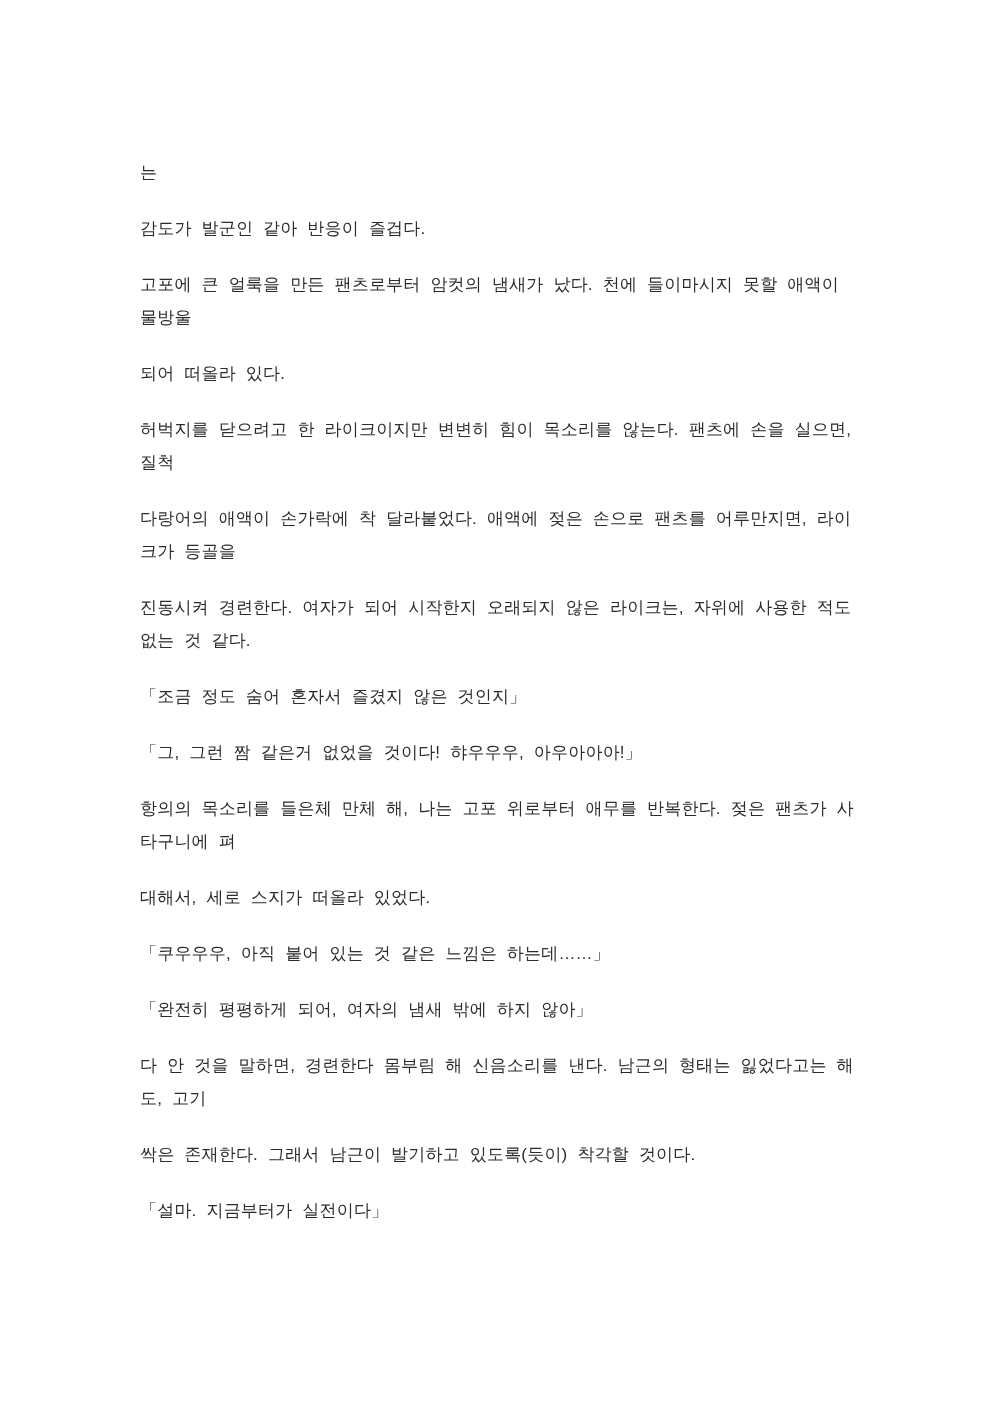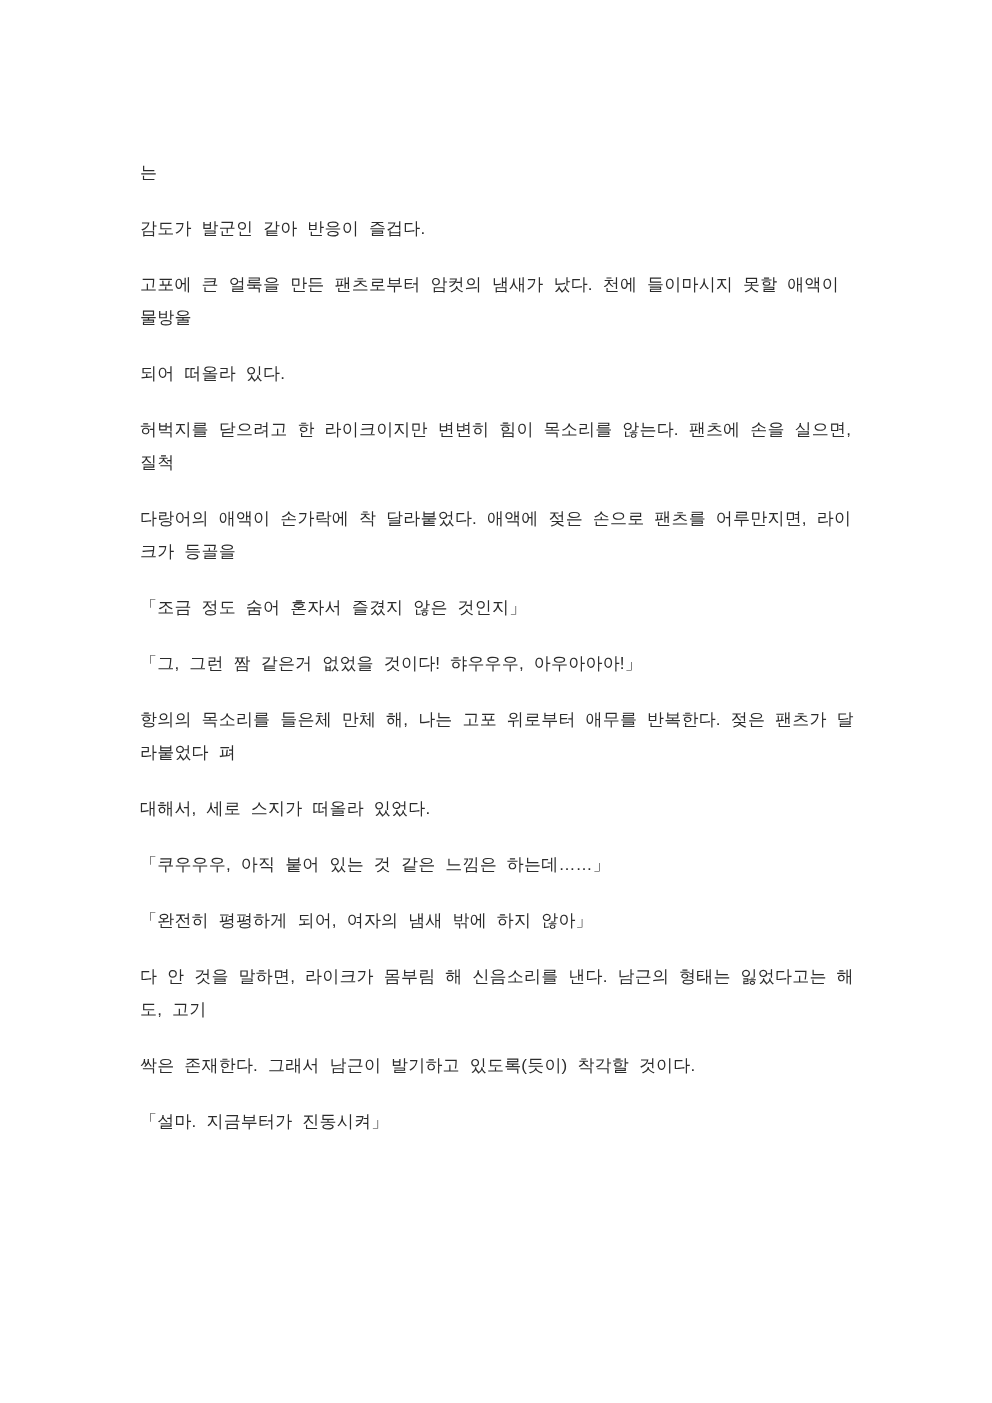--- a/index.html
+++ b/index.html
@@ -36,23 +36,24 @@
 <body>
 
 <div class="page">
   <div id="paragraphs">
       <p class="para">는</p>
       <p class="para">감도가 발군인 같아 반응이 즐겁다.</p>
       <p class="para">고포에 큰 얼룩을 만든 팬츠로부터 암컷의 냄새가 났다. 천에 들이마시지 못할 애액이 물방울</p>
       <p class="para">되어 떠올라 있다.</p>
       <p class="para">허벅지를 닫으려고 한 라이크이지만 변변히 힘이 목소리를 않는다. 팬츠에 손을 실으면, 질척</p>
       <p class="para">다랑어의 애액이 손가락에 착 달라붙었다. 애액에 젖은 손으로 팬츠를 어루만지면, 라이크가 등골을</p>
+      <p class="para">진동시켜 경련한다. 여자가 되어 시작한지 오래되지 않은 라이크는, 자위에 사용한 적도 없는 것 같다.</p>
       <p class="para">「조금 정도 숨어 혼자서 즐겼지 않은 것인지」</p>
       <p class="para">「그, 그런 짬 같은거 없었을 것이다! 햐우우우, 아우아아아!」</p>
-      <p class="para">항의의 목소리를 들은체 만체 해, 나는 고포 위로부터 애무를 반복한다. 젖은 팬츠가 달라붙었다 펴</p>
+      <p class="para">항의의 목소리를 들은체 만체 해, 나는 고포 위로부터 애무를 반복한다. 젖은 팬츠가 사타구니에 펴</p>
       <p class="para">대해서, 세로 스지가 떠올라 있었다.</p>
       <p class="para">「쿠우우우, 아직 붙어 있는 것 같은 느낌은 하는데……」</p>
       <p class="para">「완전히 평평하게 되어, 여자의 냄새 밖에 하지 않아」</p>
-      <p class="para">다 안 것을 말하면, 라이크가 몸부림 해 신음소리를 낸다. 남근의 형태는 잃었다고는 해도, 고기</p>
+      <p class="para">다 안 것을 말하면, 경련한다 몸부림 해 신음소리를 낸다. 남근의 형태는 잃었다고는 해도, 고기</p>
       <p class="para">싹은 존재한다. 그래서 남근이 발기하고 있도록(듯이) 착각할 것이다.</p>
-      <p class="para">「설마. 지금부터가 진동시켜」</p>
+      <p class="para">「설마. 지금부터가 실전이다」</p>
     </div>
 </div>
 
 </body></html>

